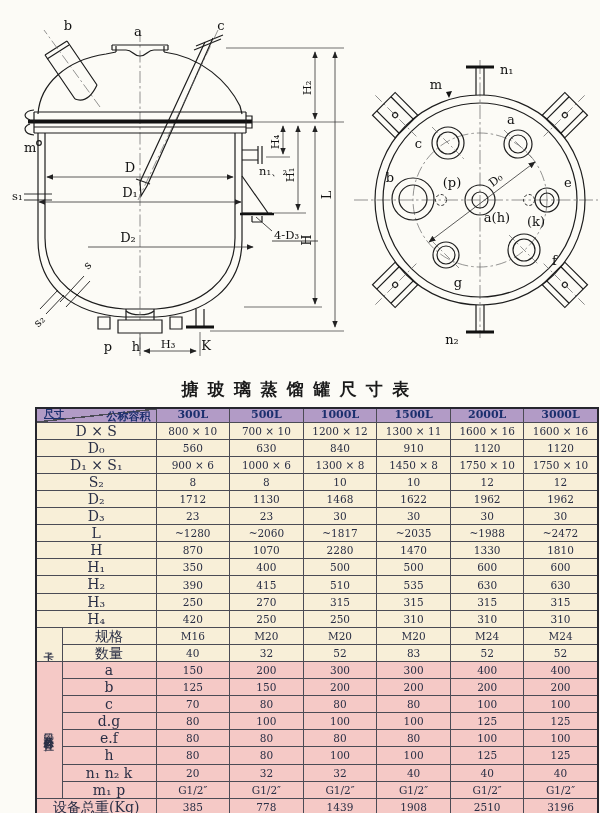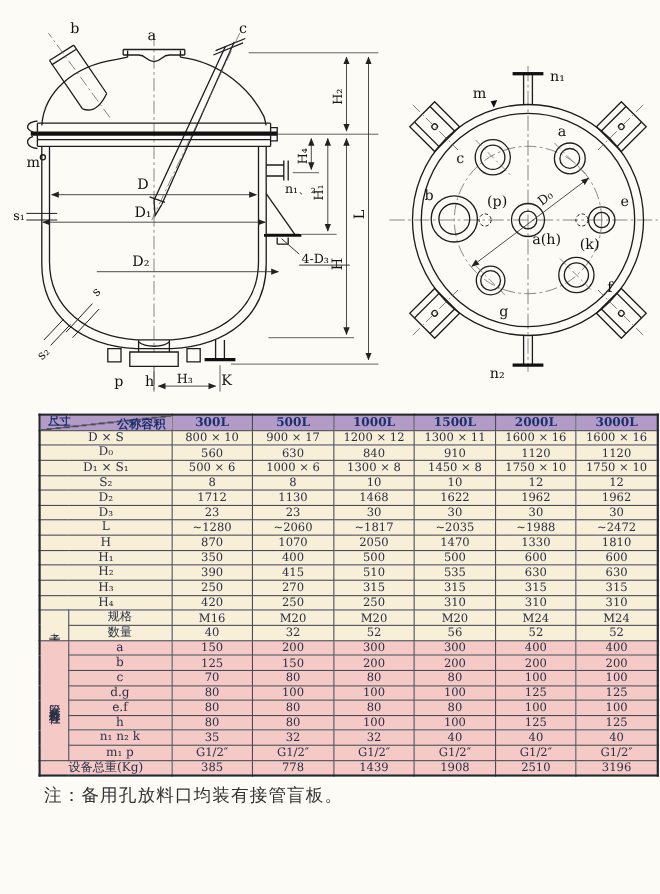--- a/index.html
+++ b/index.html
@@ -27,21 +27,21 @@
       background:
         linear-gradient(to bottom right, transparent calc(50% - 0.7px),
         #4b4b55 calc(50% - 0.7px), #4b4b55 calc(50% + 0.7px),
         transparent calc(50% + 0.7px)), var(--header_bg);}
   th.corner .c-top{position:absolute;top:2px;right:5px;font-size:11px;}
   th.corner .c-bot{position:absolute;bottom:2px;left:7px;font-size:10px;text-decoration:underline;}
   tr.cream td{background:var(--cream_bg);}
   tr.pink td{background:var(--pink_bg);}
   td.grp{writing-mode:vertical-lr;text-orientation:upright;letter-spacing:1px;
       font-size:10.5px;padding:2px 0;}
-  td.lbl{font-size:11px;}
+  td.lbl{font-size:14px;}
   .note{margin:7px 0 0 40px;font-size:16px;color:#333;letter-spacing:1px;}
 </style>
 </head>
 <body>
 
 <div class="sheet">
 
   <svg width="600" height="372" viewBox="0 0 600 372">
     <defs>
       <marker id="arr" viewBox="0 0 10 10" refX="9" refY="5" markerWidth="9" markerHeight="9" orient="auto-start-reverse">
@@ -230,20 +230,21 @@
         <text class="dlab" x="458" y="287" text-anchor="middle">g</text>
         <text class="dlab" x="552" y="265">f</text>
         <text class="dlab" x="452" y="187" text-anchor="middle">(p)</text>
         <text class="dlab" x="497" y="222" text-anchor="middle">a(h)</text>
         <text class="dlab" x="536" y="226" text-anchor="middle">(k)</text>
         <text class="dlab-s" transform="translate(498,183) rotate(-37)" text-anchor="middle">D₀</text>
       </g>
     </g>
   </svg>
 
+  <div class="page-title">搪玻璃蒸馏罐尺寸表</div>
 
   <table class="spec">
     <colgroup>
       <col style="width:26px">
         <col style="width:94px">
       <col style="width:73.6px">
         <col style="width:73.6px">
         <col style="width:73.6px">
       <col style="width:73.6px">
         <col style="width:73.6px">
@@ -260,38 +261,38 @@
           <th>1000L</th>
           <th>1500L</th>
           <th>2000L</th>
           <th>3000L</th>
         </tr>
     </thead>
     <tbody id="tbody">
         <tr class="cream">
           <td colspan="2" class="lbl">D × S</td>
           <td>800 × 10</td>
-          <td>900 × 17</td>
+          <td>700 × 10</td>
           <td>1200 × 12</td>
           <td>1300 × 11</td>
           <td>1600 × 16</td>
           <td>1600 × 16</td>
         </tr>
         <tr class="cream">
           <td colspan="2" class="lbl">D₀</td>
           <td>560</td>
           <td>630</td>
           <td>840</td>
           <td>910</td>
           <td>1120</td>
           <td>1120</td>
         </tr>
         <tr class="cream">
           <td colspan="2" class="lbl">D₁ × S₁</td>
-          <td>500 × 6</td>
+          <td>900 × 6</td>
           <td>1000 × 6</td>
           <td>1300 × 8</td>
           <td>1450 × 8</td>
           <td>1750 × 10</td>
           <td>1750 × 10</td>
         </tr>
         <tr class="cream">
           <td colspan="2" class="lbl">S₂</td>
           <td>8</td>
           <td>8</td>
@@ -324,21 +325,21 @@
           <td>~2060</td>
           <td>~1817</td>
           <td>~2035</td>
           <td>~1988</td>
           <td>~2472</td>
         </tr>
         <tr class="cream">
           <td colspan="2" class="lbl">H</td>
           <td>870</td>
           <td>1070</td>
-          <td>2050</td>
+          <td>2280</td>
           <td>1470</td>
           <td>1330</td>
           <td>1810</td>
         </tr>
         <tr class="cream">
           <td colspan="2" class="lbl">H₁</td>
           <td>350</td>
           <td>400</td>
           <td>500</td>
           <td>500</td>
@@ -380,21 +381,21 @@
           <td>M20</td>
           <td>M20</td>
           <td>M24</td>
           <td>M24</td>
         </tr>
         <tr class="cream">
           <td class="lbl">数量</td>
           <td>40</td>
           <td>32</td>
           <td>52</td>
-          <td>56</td>
+          <td>83</td>
           <td>52</td>
           <td>52</td>
         </tr>
         <tr class="pink">
           <td rowspan="8" class="grp">管口名称及公称直径</td>
           <td class="lbl">a</td>
           <td>150</td>
           <td>200</td>
           <td>300</td>
           <td>300</td>
@@ -441,21 +442,21 @@
           <td class="lbl">h</td>
           <td>80</td>
           <td>80</td>
           <td>100</td>
           <td>100</td>
           <td>125</td>
           <td>125</td>
         </tr>
         <tr class="pink">
           <td class="lbl">n₁ n₂ k</td>
-          <td>35</td>
+          <td>20</td>
           <td>32</td>
           <td>32</td>
           <td>40</td>
           <td>40</td>
           <td>40</td>
         </tr>
         <tr class="pink">
           <td class="lbl">m₁ p</td>
           <td>G1/2″</td>
           <td>G1/2″</td>

